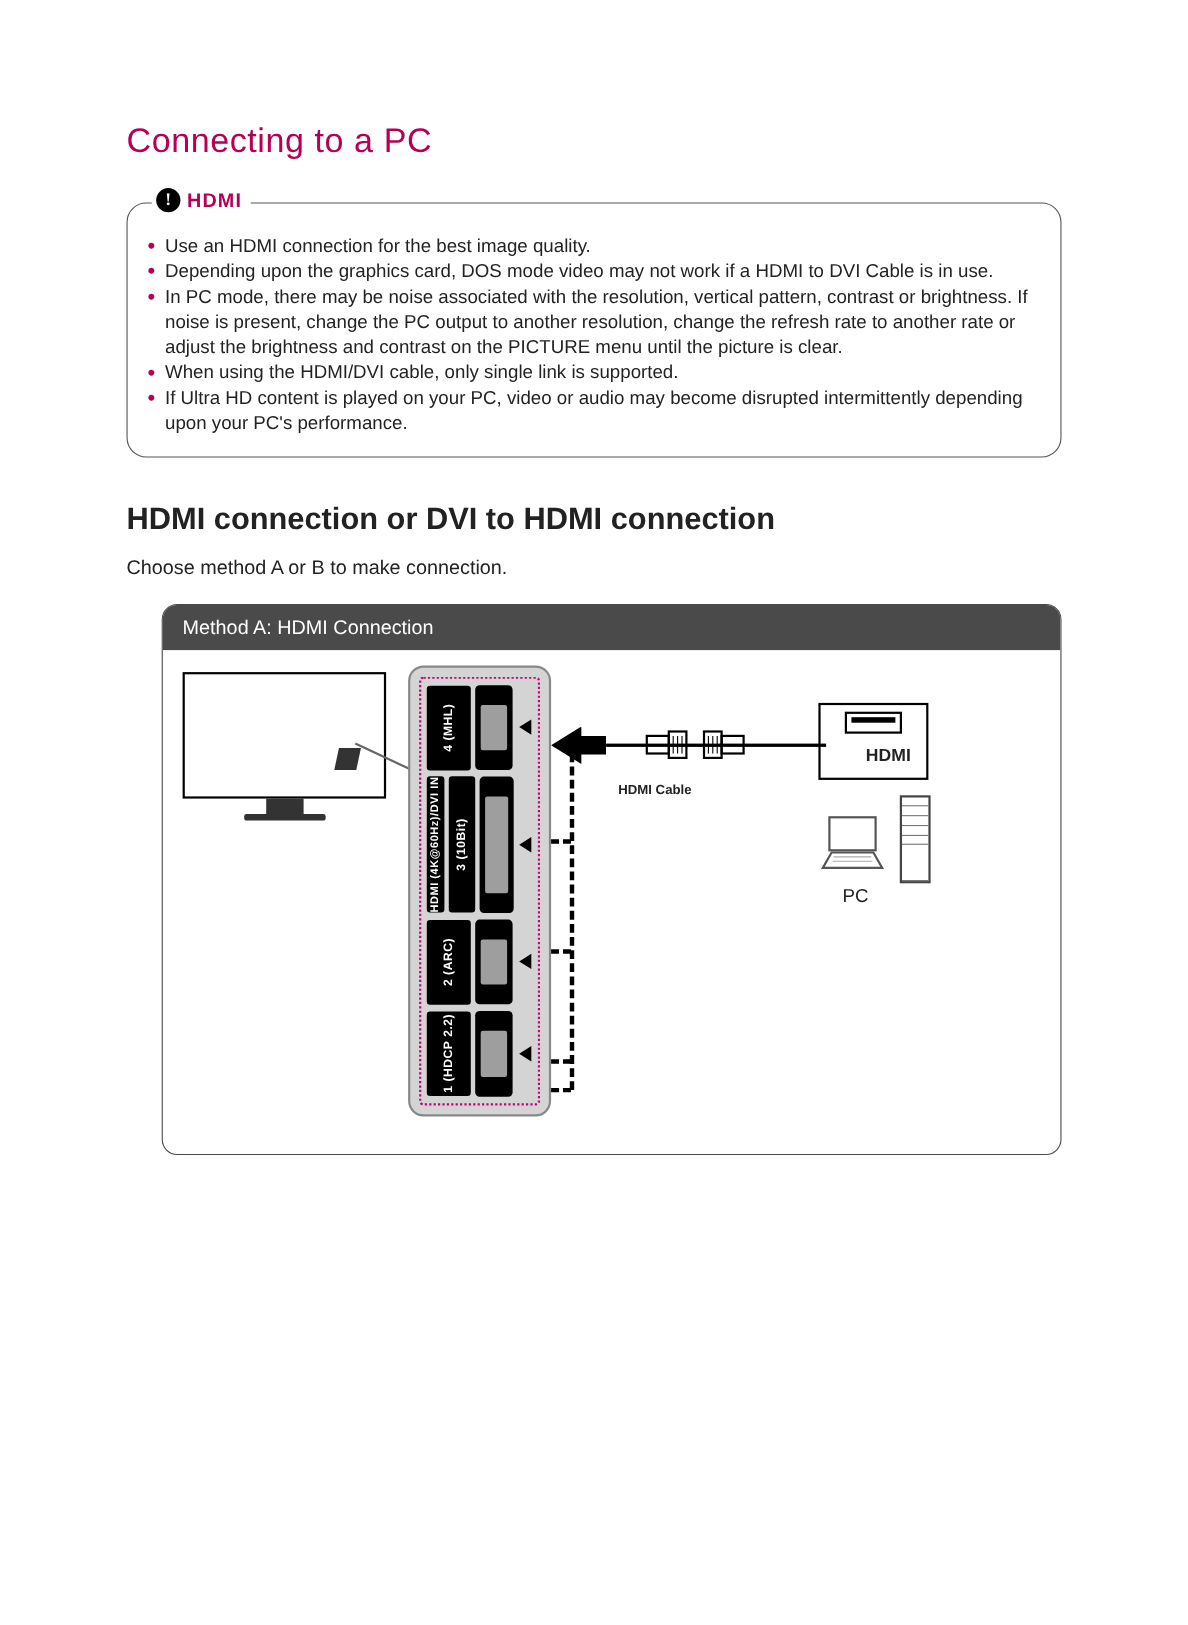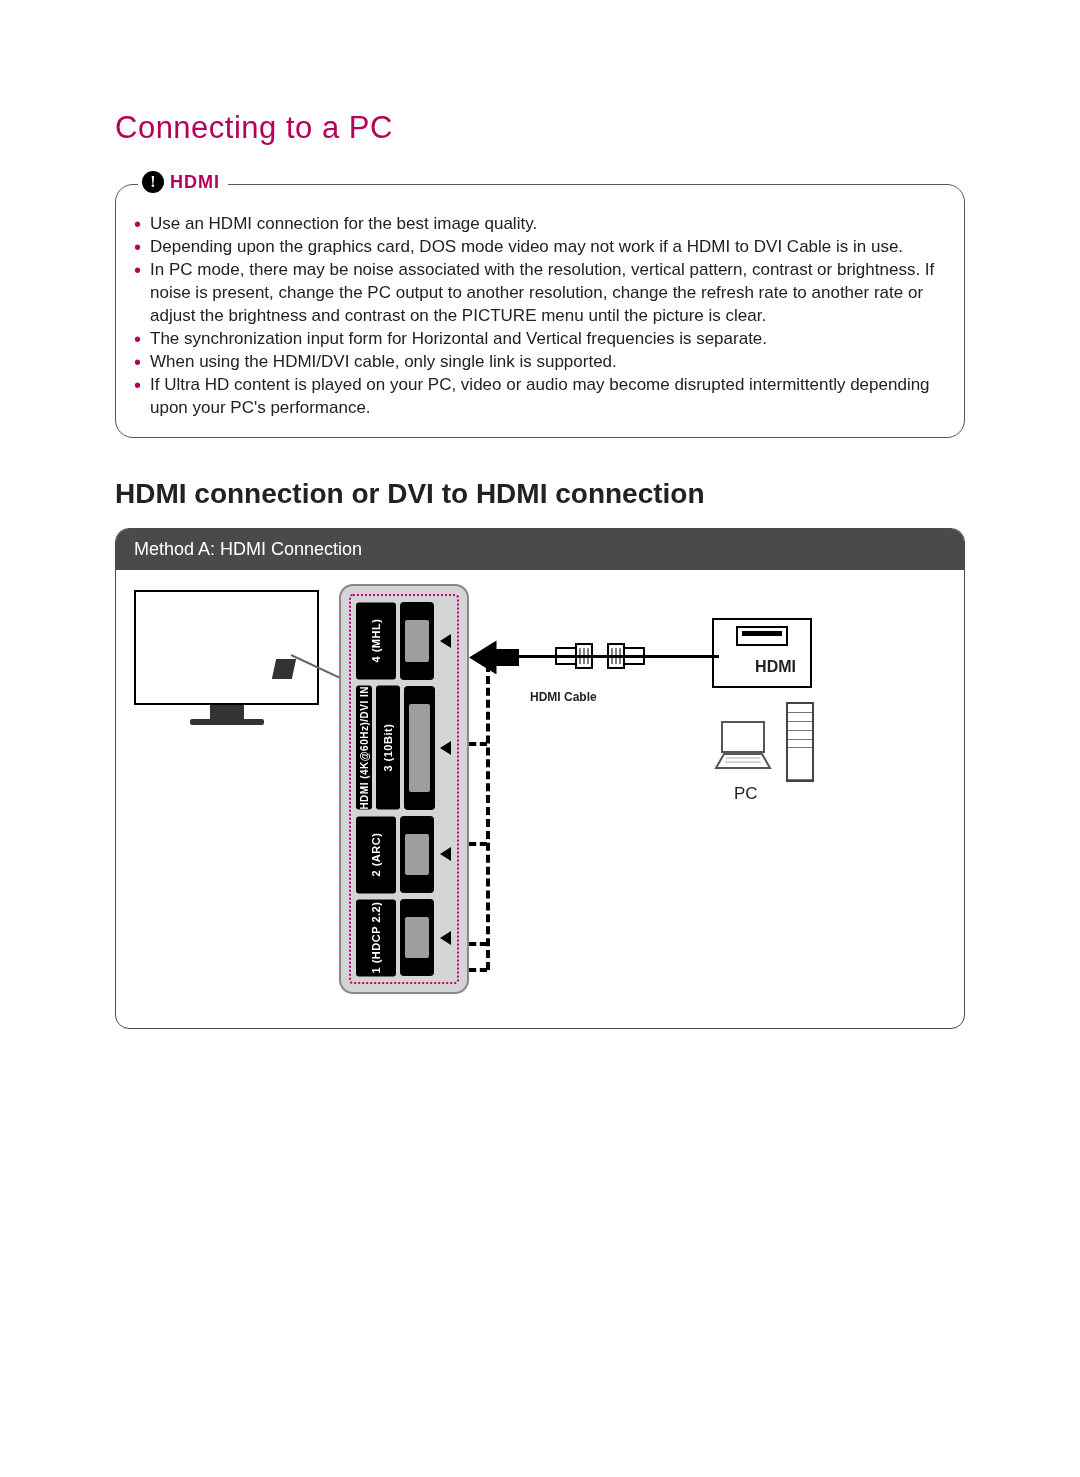--- a/index.html
+++ b/index.html
@@ -107,20 +107,21 @@
   p.intro {
     font-size: 18px;
     margin: 0 0 22px 0;
   }
 
   
   .method-box {
     border: 1.5px solid #4a4a4a;
     border-radius: 14px;
     overflow: hidden;
+    margin-left: 32px;
   }
   .method-header {
     background: #4a4a4a;
     color: #fff;
     font-size: 18px;
     padding: 10px 18px;
   }
   .method-body {
     padding: 14px 18px 24px 18px;
   }
@@ -356,27 +357,27 @@
 
   <div class="note-box">
     <div class="note-label-wrap">
       <div class="note-icon">!</div>
       <div class="note-label">HDMI</div>
     </div>
     <ul class="note-ul">
       <li>Use an HDMI connection for the best image quality.</li>
       <li>Depending upon the graphics card, DOS mode video may not work if a HDMI to DVI Cable is in use.</li>
       <li>In PC mode, there may be noise associated with the resolution, vertical pattern, contrast or brightness. If noise is present, change the PC output to another resolution, change the refresh rate to another rate or adjust the brightness and contrast on the PICTURE menu until the picture is clear.</li>
-      <li>The synchronization input form for Horizontal and Vertical frequencies is separate.</li>
       <li>When using the HDMI/DVI cable, only single link is supported.</li>
       <li>If Ultra HD content is played on your PC, video or audio may become disrupted intermittently depending upon your PC's performance.</li>
     </ul>
   </div>
 
   <h2 class="subhead">HDMI connection or DVI to HDMI connection</h2>
+  <p class="intro">Choose method A or B to make connection.</p>
 
   <div class="method-box">
     <div class="method-header">Method A: HDMI Connection</div>
     <div class="method-body">
 
       <div class="diagram">
         <div class="tv"></div>
         <div class="tv-stand"></div>
         <div class="tv-callout-dot"></div>
         <div class="tv-callout-line"></div>

